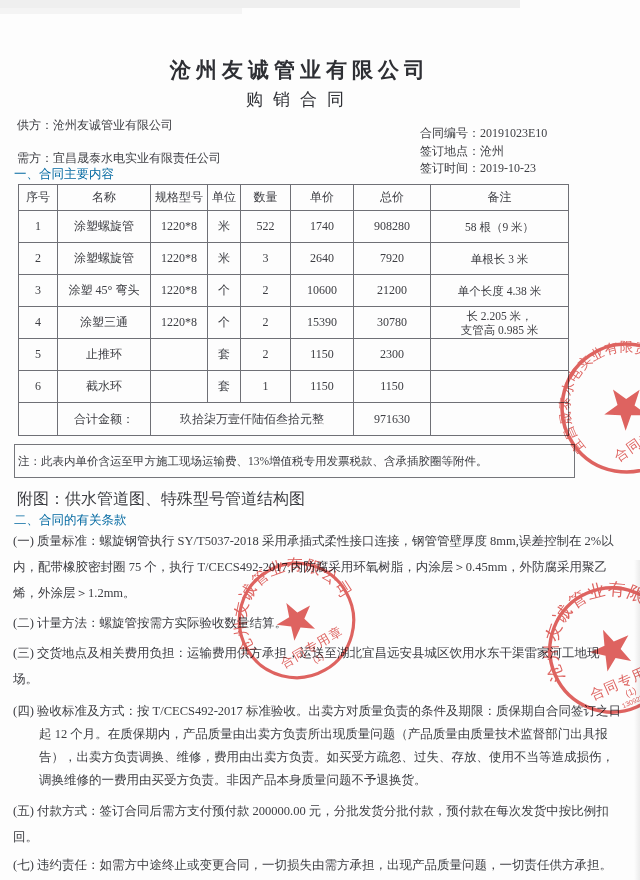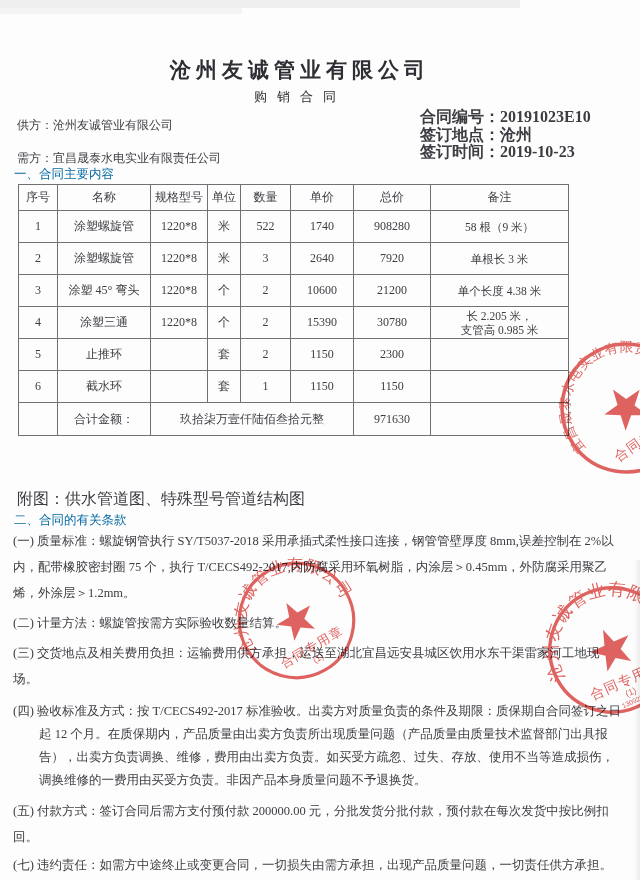--- a/index.html
+++ b/index.html
@@ -7,24 +7,24 @@
     position:relative;width:640px;height:880px;background:#fdfdfd;overflow:hidden;
     font-family:"Liberation Serif","DejaVu Serif",serif;color:#3c3d42;
   }
   .scan-strip1{position:absolute;top:0;left:0;width:520px;height:8px;background:#efefef;}
   .scan-strip2{position:absolute;top:8px;left:0;width:242px;height:6px;background:#f4f4f4;}
   .scan-edge{position:absolute;top:560px;right:0;width:6px;height:320px;background:linear-gradient(to left,#ececec,transparent);}
 
   .abs{position:absolute;}
   .company-title{top:56px;left:0;width:600px;text-align:center;font-size:21px;font-weight:bold;
     letter-spacing:5px;color:#2e2f34;}
-  .doc-title{top:88px;left:0;width:600px;text-align:center;font-size:13px;letter-spacing:10px;color:#2e2f34;}
+  .doc-title{top:88px;left:0;width:600px;text-align:center;font-size:17px;letter-spacing:10px;color:#2e2f34;}
 
   .party-line{left:17px;font-size:12px;}
-  .meta-block{left:420px;top:108px;font-size:16px;line-height:17.5px;font-weight:bold;}
+  .meta-block{left:420px;top:125px;font-size:12px;line-height:17.5px;}
   .section-title{left:14px;font-size:12.5px;color:#0369a1;}
 
   table.items{
     position:absolute;top:184px;left:18px;width:550px;border-collapse:collapse;table-layout:fixed;
     font-size:12px;color:#3c3d42;
   }
   table.items th,table.items td{
     border:1px solid #6f7076;text-align:center;vertical-align:middle;
     padding:0 2px;font-weight:normal;overflow:hidden;
   }
@@ -164,20 +164,21 @@
       <tr>
         <td></td>
         <td>合计金额：</td>
         <td colspan="4">玖拾柒万壹仟陆佰叁拾元整</td>
         <td>971630</td>
         <td></td>
       </tr>
     </tfoot>
   </table>
 
+  <div class="notebox">注：此表内单价含运至甲方施工现场运输费、13%增值税专用发票税款、含承插胶圈等附件。</div>
 
   <div class="abs attachment">附图：供水管道图、特殊型号管道结构图</div>
   <div class="abs section-title" style="top:512px;">二、合同的有关条款</div>
 
   <div class="clauses">
       <p>(一) 质量标准：螺旋钢管执行 SY/T5037-2018 采用承插式柔性接口连接，钢管管壁厚度 8mm,误差控制在 2%以内，配带橡胶密封圈 75 个，执行 T/CECS492-2017,内防腐采用环氧树脂，内涂层＞0.45mm，外防腐采用聚乙烯，外涂层＞1.2mm。</p>
       <p>(二) 计量方法：螺旋管按需方实际验收数量结算。</p>
       <p>(三) 交货地点及相关费用负担：运输费用供方承担，运送至湖北宜昌远安县城区饮用水东干渠雷家河工地现场。</p>
       <p class="hang">(四) 验收标准及方式：按 T/CECS492-2017 标准验收。出卖方对质量负责的条件及期限：质保期自合同签订之日起 12 个月。在质保期内，产品质量由出卖方负责所出现质量问题（产品质量由质量技术监督部门出具报告），出卖方负责调换、维修，费用由出卖方负责。如买受方疏忽、过失、存放、使用不当等造成损伤，调换维修的一费用由买受方负责。非因产品本身质量问题不予退换货。</p>
       <p>(五) 付款方式：签订合同后需方支付预付款 200000.00 元，分批发货分批付款，预付款在每次发货中按比例扣回。</p>

